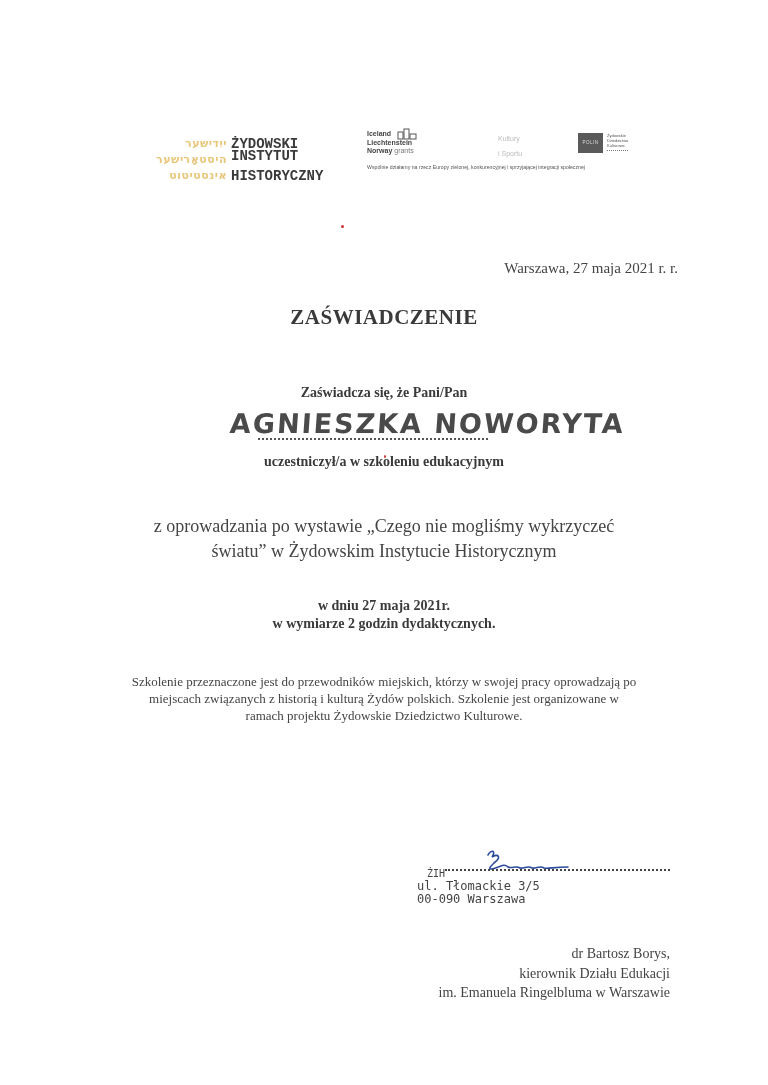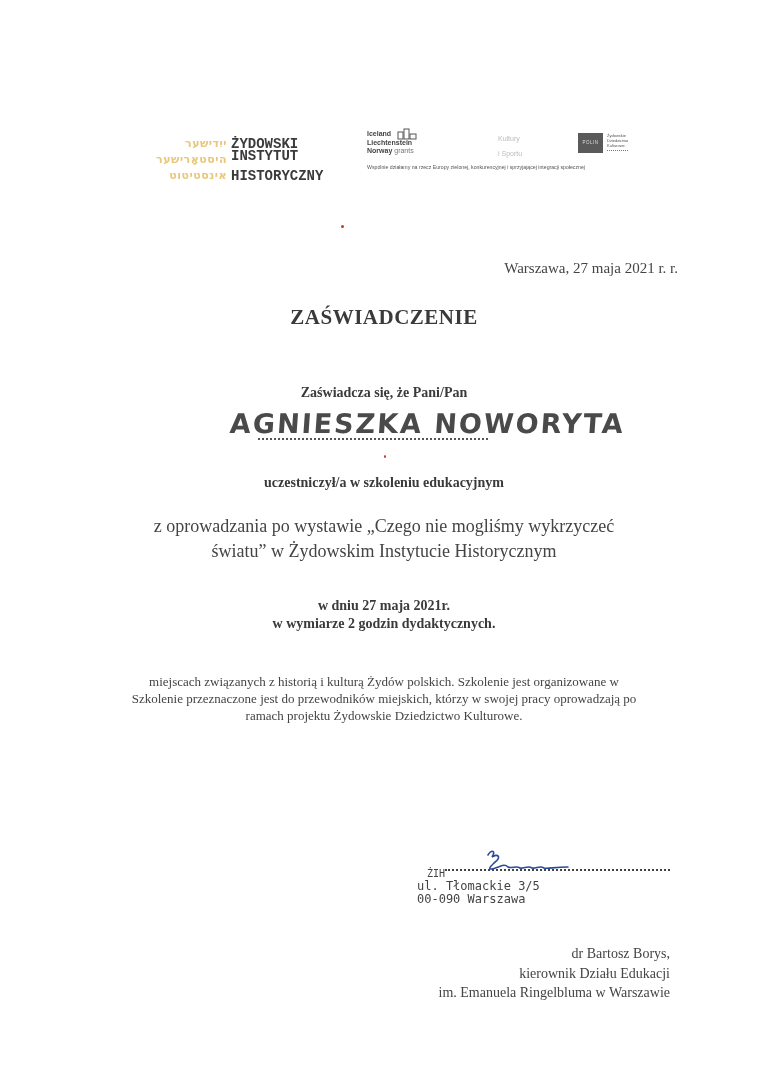--- a/index.html
+++ b/index.html
@@ -15,21 +15,21 @@
   .kultury{left:498px;top:131px;font-family:"Liberation Sans",sans-serif;font-size:7px;color:#bbb;line-height:15px;}
   .polin-box{left:578px;top:133px;width:25px;height:20px;background:#5a5a5a;color:#ddd;font-family:"Liberation Sans",sans-serif;font-size:4.5px;text-align:center;line-height:20px;letter-spacing:0.5px;}
   .polin-txt{left:607px;top:133px;font-family:"Liberation Sans",sans-serif;font-size:4px;color:#555;line-height:5px;border-bottom:1px dotted #777;padding-bottom:2px;}
   .tagline{left:367px;top:164px;font-family:"Liberation Sans",sans-serif;font-size:5.2px;color:#555;white-space:nowrap;}
   .date{right:90px;top:215px;font-size:15px;color:#444;font-family:"Liberation Serif",serif;margin-top:45px;}
   .title{left:0;width:768px;top:305px;text-align:center;font-size:21px;font-weight:bold;letter-spacing:0.5px;color:#3a3a3a;font-family:"Liberation Serif",serif;}
   .center{left:0;width:768px;text-align:center;}
   .certify{top:385px;font-size:14px;font-weight:bold;font-family:"Liberation Serif",serif;color:#3a3a3a;}
   .name{top:408px;left:230px;font-family:"DejaVu Sans",sans-serif;font-size:27px;font-weight:bold;letter-spacing:2px;color:#4a4a4a;transform:skewX(-4deg);}
   .dots{top:438px;left:258px;width:230px;border-bottom:2px dotted #555;height:0;}
-  .participated{top:475px;font-size:14px;font-weight:bold;font-family:"Liberation Serif",serif;color:#3a3a3a;text-align:center;}
+  .participated{top:454px;font-size:14px;font-weight:bold;font-family:"Liberation Serif",serif;color:#3a3a3a;text-align:center;}
   .exhibition{top:514px;font-size:18px;line-height:25px;font-family:"Liberation Serif",serif;color:#444;}
   .when{top:597px;font-size:14px;font-weight:bold;line-height:18px;font-family:"Liberation Serif",serif;color:#3a3a3a;}
   .note{top:673px;left:72px;width:624px;text-align:center;font-size:13px;line-height:17px;font-family:"Liberation Serif",serif;color:#444;}
   .sig-line{left:445px;top:869px;width:225px;border-bottom:2px dotted #444;}
   .scribble{left:482px;top:847px;width:90px;height:30px;}
   .stamp{left:417px;top:867px;font-family:"DejaVu Sans Mono","Liberation Mono",monospace;font-size:12px;line-height:13px;color:#444;}
   .stamp .zih-s{padding-left:10px;font-size:10px;}
   .signer{right:98px;top:944px;text-align:right;font-size:14px;line-height:19.5px;font-family:"Liberation Serif",serif;color:#444;}
   .speck{width:3px;height:3px;border-radius:50%;background:#c33;}
 </style>
@@ -87,22 +87,22 @@
   <div>z oprowadzania po wystawie „Czego nie mogliśmy wykrzyczeć</div>
   <div>światu” w Żydowskim Instytucie Historycznym</div>
 </div>
 
 <div class="abs center when">
   <div>w dniu 27 maja 2021r.</div>
   <div>w wymiarze 2 godzin dydaktycznych.</div>
 </div>
 
 <div class="abs note">
+  <div>Szkolenie przeznaczone jest do przewodników miejskich, którzy w swojej pracy oprowadzają po</div>
   <div>miejscach związanych z historią i kulturą Żydów polskich. Szkolenie jest organizowane w</div>
-  <div>Szkolenie przeznaczone jest do przewodników miejskich, którzy w swojej pracy oprowadzają po</div>
   <div>ramach projektu Żydowskie Dziedzictwo Kulturowe.</div>
 </div>
 
 <svg class="abs scribble" viewBox="0 0 90 30">
   <path d="M6 8 C10 2,14 4,10 10 C16 6,20 10,12 16 C8 20,6 22,10 22 C18 20,22 16,26 20 C30 22,34 18,38 21 C42 22,46 18,50 21 C54 22,58 18,62 21 C66 22,72 20,86 20" fill="none" stroke="#2a4a9a" stroke-width="1.6" stroke-linecap="round"></path>
 </svg>
 <div class="abs sig-line"></div>
 
 <div class="abs stamp">
   <div class="zih-s">ŻIH</div>

